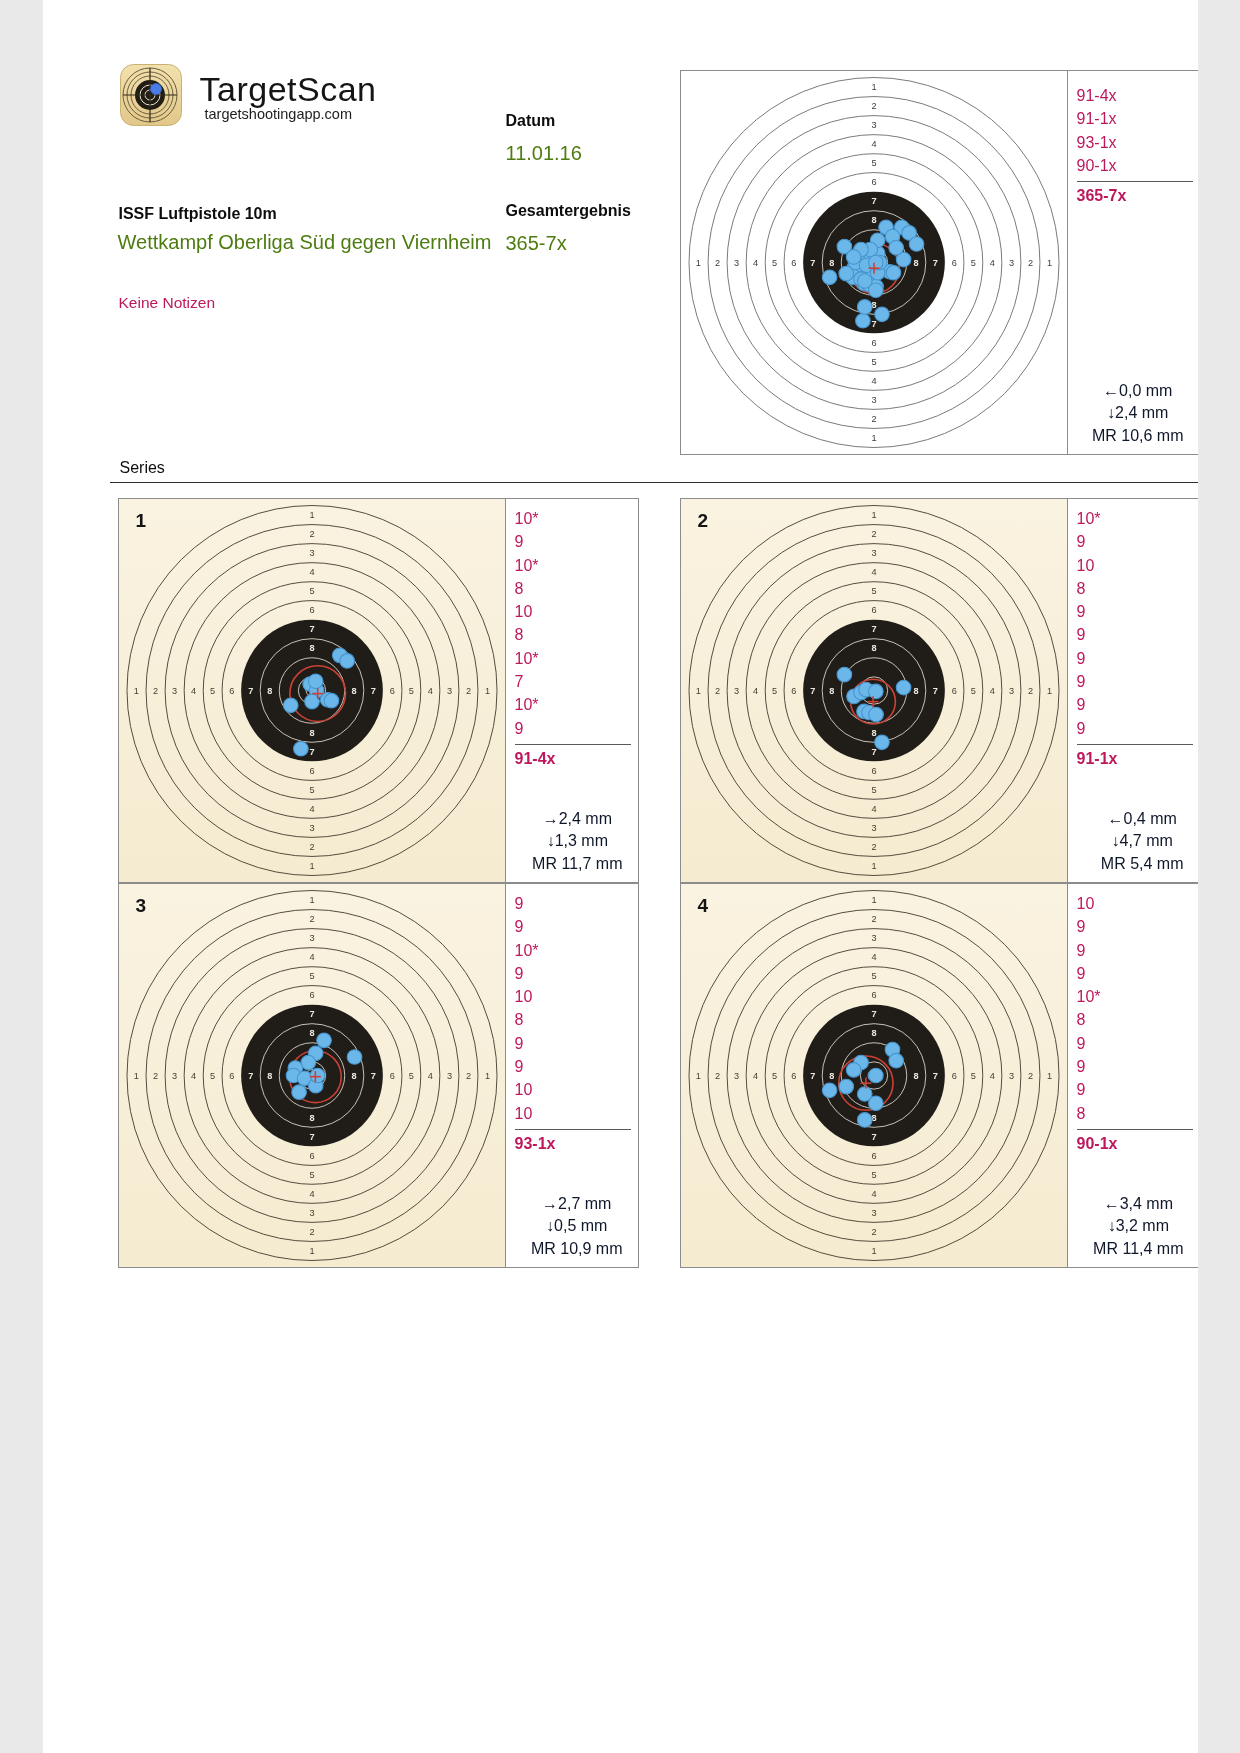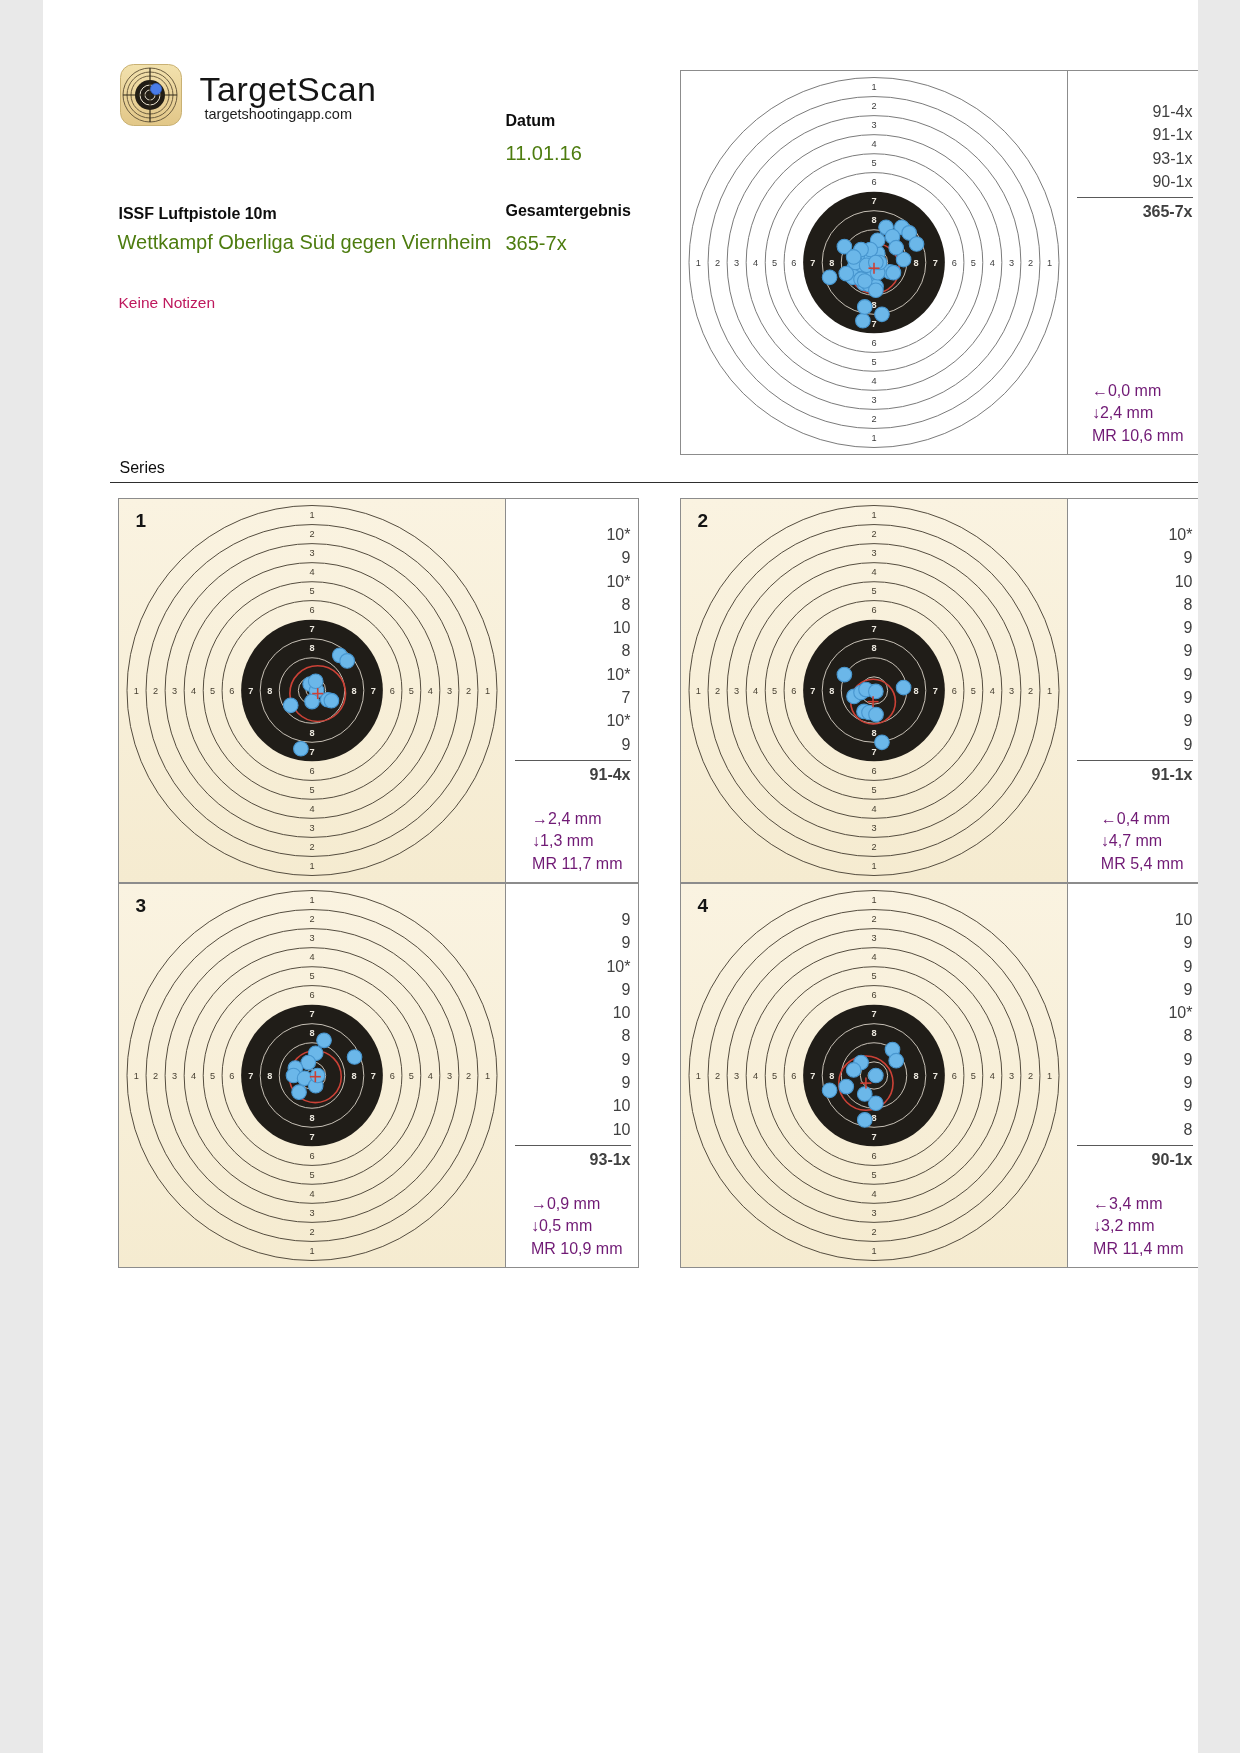--- a/index.html
+++ b/index.html
@@ -14,26 +14,26 @@
   .brand-url{position:absolute;left:162px;top:106px;font-size:14.5px;color:#1d1d1d;}
   .h-bold{font-weight:bold;font-size:16px;color:#0d0d0d;}
   .h-reg{font-size:20px;color:#4d7c0f;}
   .notes{font-size:15.5px;color:#be185d;}
   
   .box{position:absolute;border:1px solid #8c8c8c;box-sizing:border-box;background:#fff;}
   .target-area{position:absolute;left:0;top:0;width:386px;height:100%;}
   .target-area.cream{background:linear-gradient(180deg,#faf3e1 0%,#f5ebd0 100%);}
   .target-area svg{display:block;width:386px;height:100%;}
   .vdivider{position:absolute;left:386px;top:0;bottom:0;width:1px;background:#8c8c8c;}
-  .scorecol{position:absolute;left:396px;width:116px;text-align:right;
-            font-size:16px;line-height:23.3px;color:#404040;margin-top:16px;}
+  .scorecol{position:absolute;left:396px;width:116px;text-align:left;
+            font-size:16px;line-height:23.3px;color:#be185d;}
   .scorecol .rule{border-top:1.5px solid #595959;margin:4px 0 2px 0;height:0;}
   .total{font-weight:bold;font-size:16px;}
-  .offsets{position:absolute;right:15px;bottom:6px;text-align:left;
-           font-size:16px;line-height:22.8px;color:#701a75;}
+  .offsets{position:absolute;right:15px;bottom:6px;text-align:center;
+           font-size:16px;line-height:22.8px;color:#0f172a;}
   .panel-num{position:absolute;left:17px;top:11px;font-size:19px;font-weight:bold;color:#141414;}
   
   .series-heading{position:absolute;left:77px;top:459px;font-size:16px;color:#0d0d0d;}
   .series-underline{position:absolute;left:67px;top:482px;width:1090px;height:0;border-top:1.5px solid #2e2e2e;}
 </style>
 </head>
 <body>
 
 <div class="page">
 
@@ -426,21 +426,21 @@
         <div>10</div>
         <div>8</div>
         <div>9</div>
         <div>9</div>
         <div>10</div>
         <div>10</div>
         <div class="rule"></div>
         <div class="total">93-1x</div>
       </div>
       <div class="offsets">
-        <div>→0,9 mm</div>
+        <div>→2,7 mm</div>
         <div>↓0,5 mm</div>
         <div>MR 10,9 mm</div>
       </div>
     </div>
   <div class="box" style="left:637px;top:883px;width:520px;height:385px;">
       <div class="target-area cream">
         <svg viewBox="0 0 386 383">
           <g>
             <circle cx="193" cy="191.5" r="185" fill="none" stroke="#554d3f" stroke-width="1"></circle>
             <circle cx="193" cy="191.5" r="165.945" fill="none" stroke="#554d3f" stroke-width="1"></circle>

